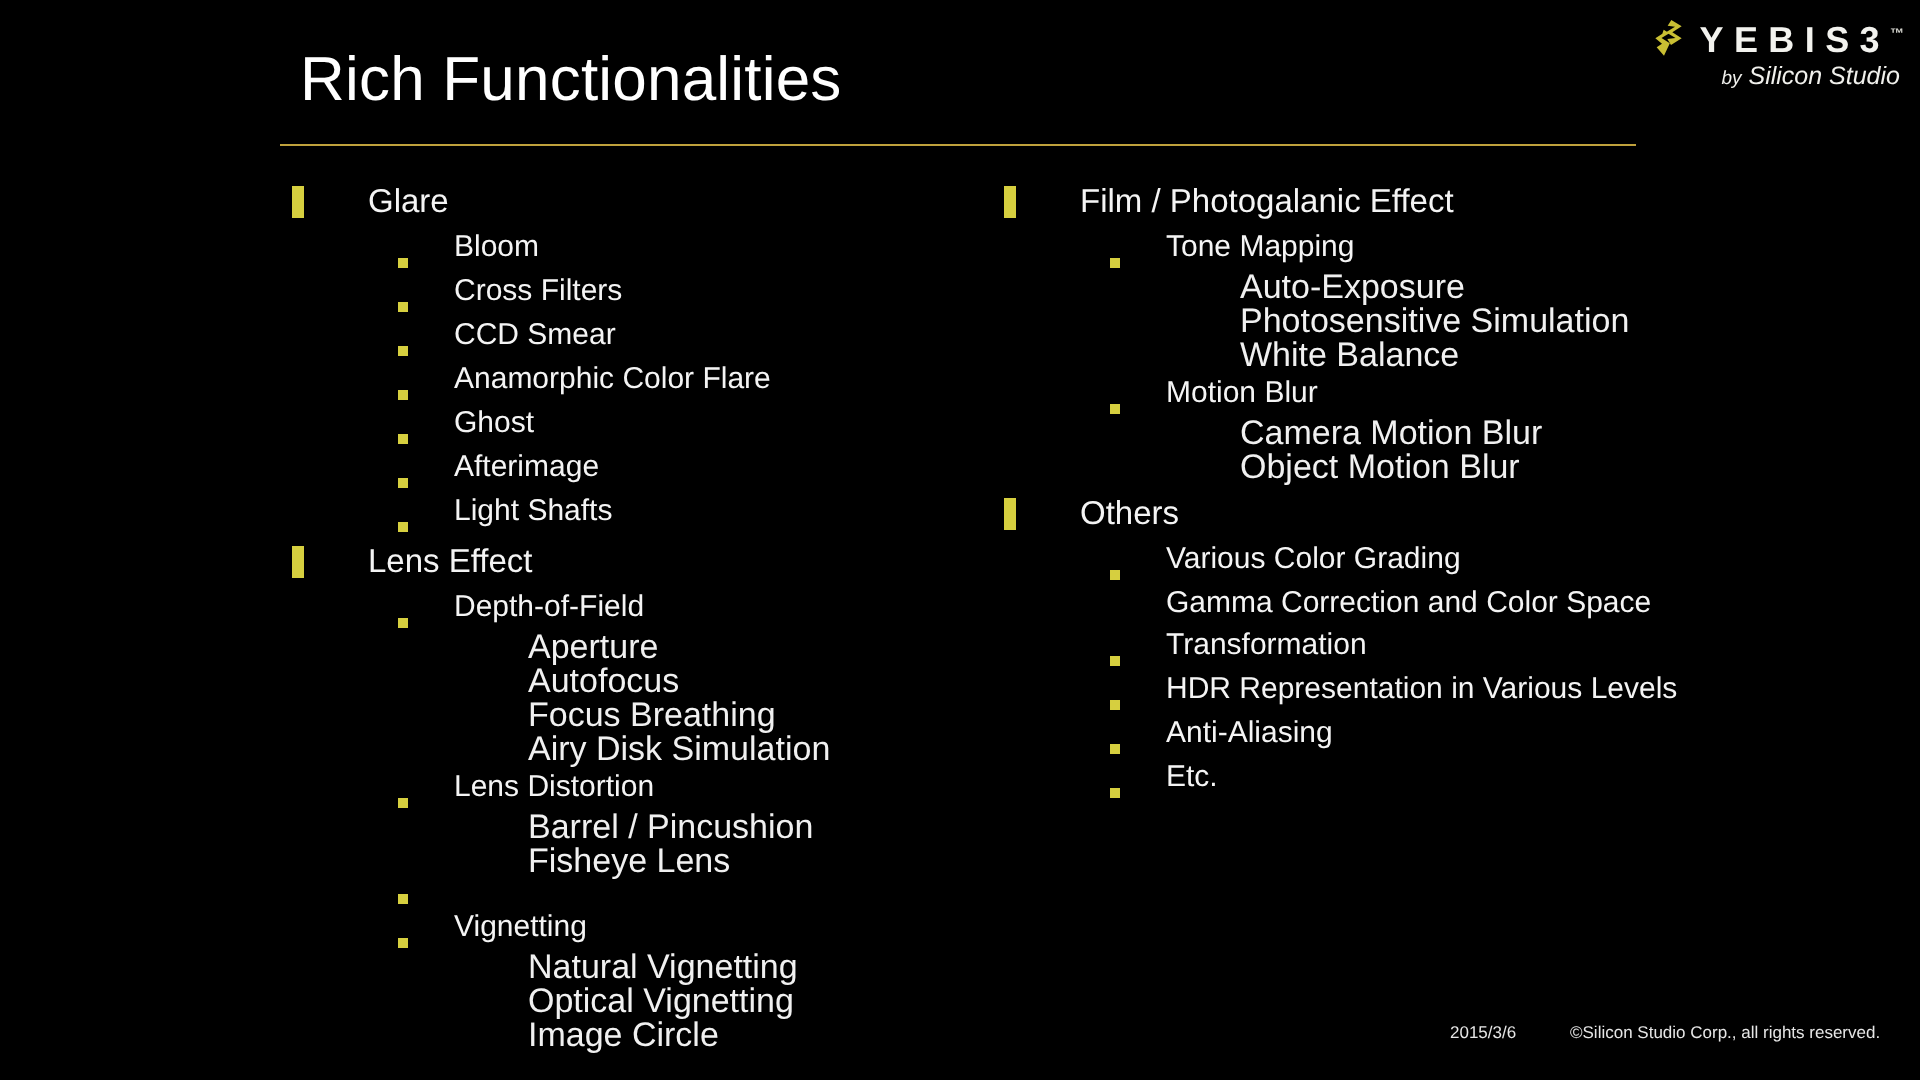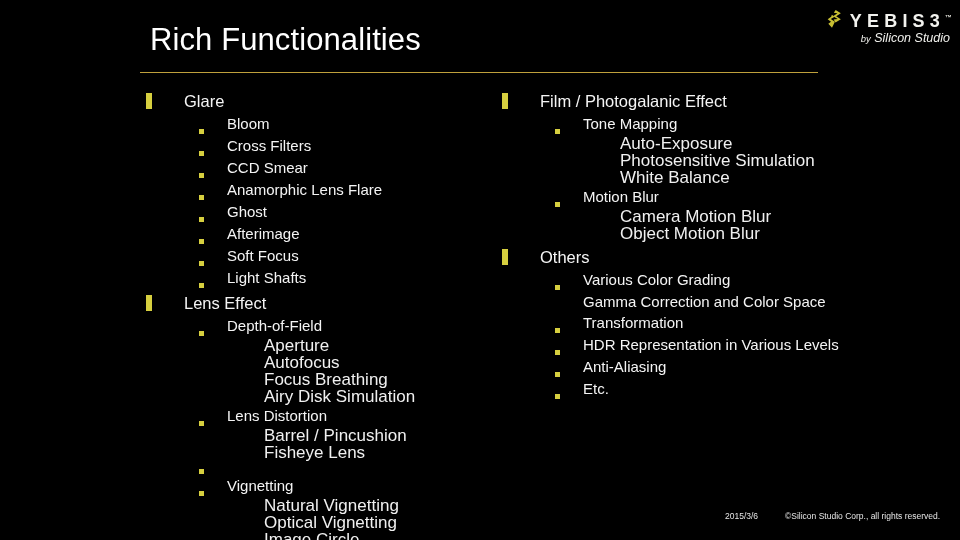--- a/index.html
+++ b/index.html
@@ -211,33 +211,29 @@
         <div class="lvl2">
           <span class="sq"></span>
           <span class="txt">Cross Filters</span>
         </div>
         <div class="lvl2">
           <span class="sq"></span>
           <span class="txt">CCD Smear</span>
         </div>
         <div class="lvl2">
           <span class="sq"></span>
-          <span class="txt">Anamorphic Lens Flare</span>
+          <span class="txt">Anamorphic Color Flare</span>
         </div>
         <div class="lvl2">
           <span class="sq"></span>
           <span class="txt">Ghost</span>
         </div>
         <div class="lvl2">
           <span class="sq"></span>
           <span class="txt">Afterimage</span>
-        </div>
-        <div class="lvl2">
-          <span class="sq"></span>
-          <span class="txt">Soft Focus</span>
         </div>
         <div class="lvl2">
           <span class="sq"></span>
           <span class="txt">Light Shafts</span>
         </div>
       </div>
       <div class="group">
         <div class="lvl1">
           <span class="bar"></span>
           <span class="txt">Lens Effect</span>

